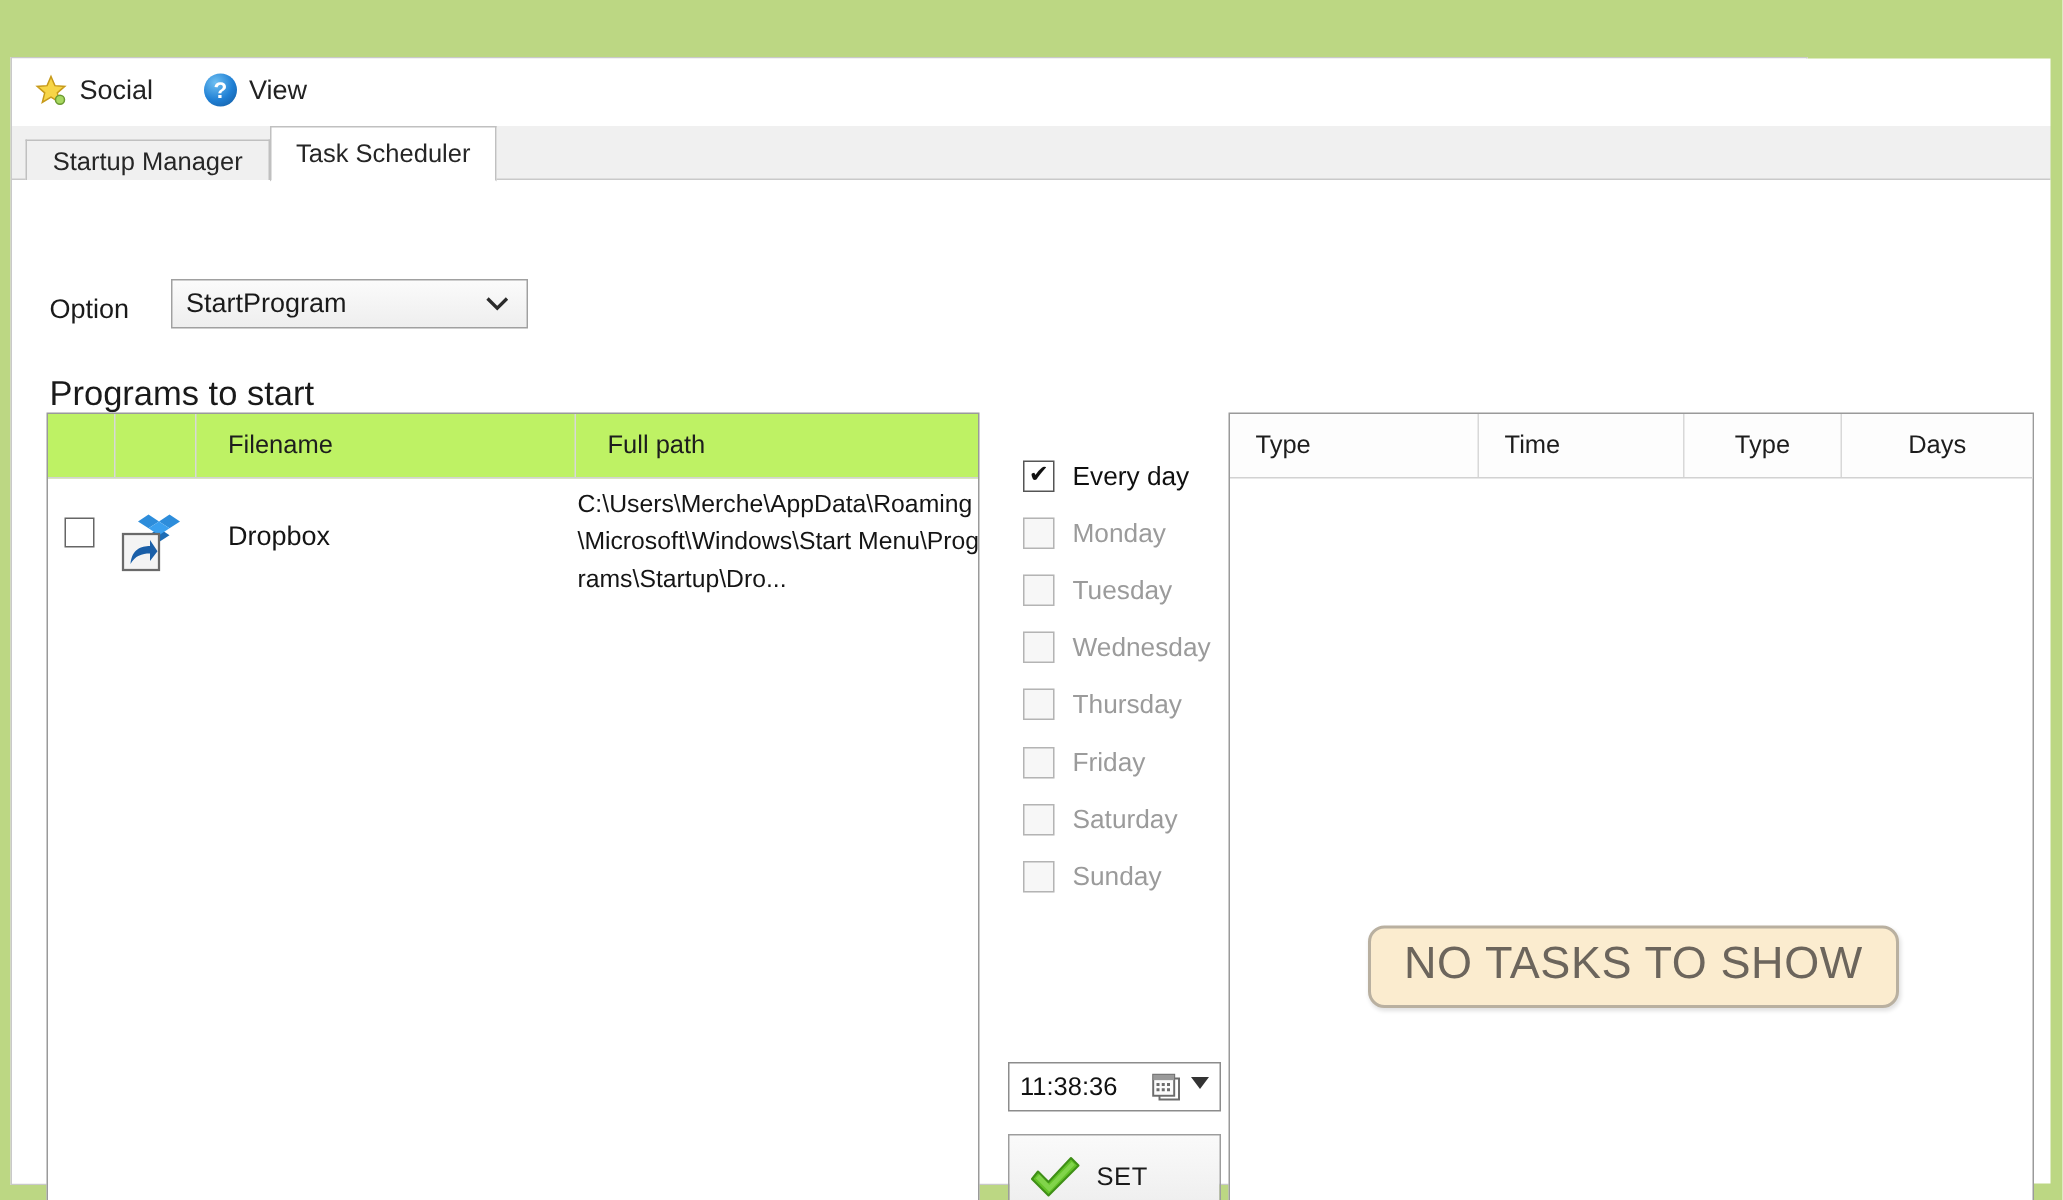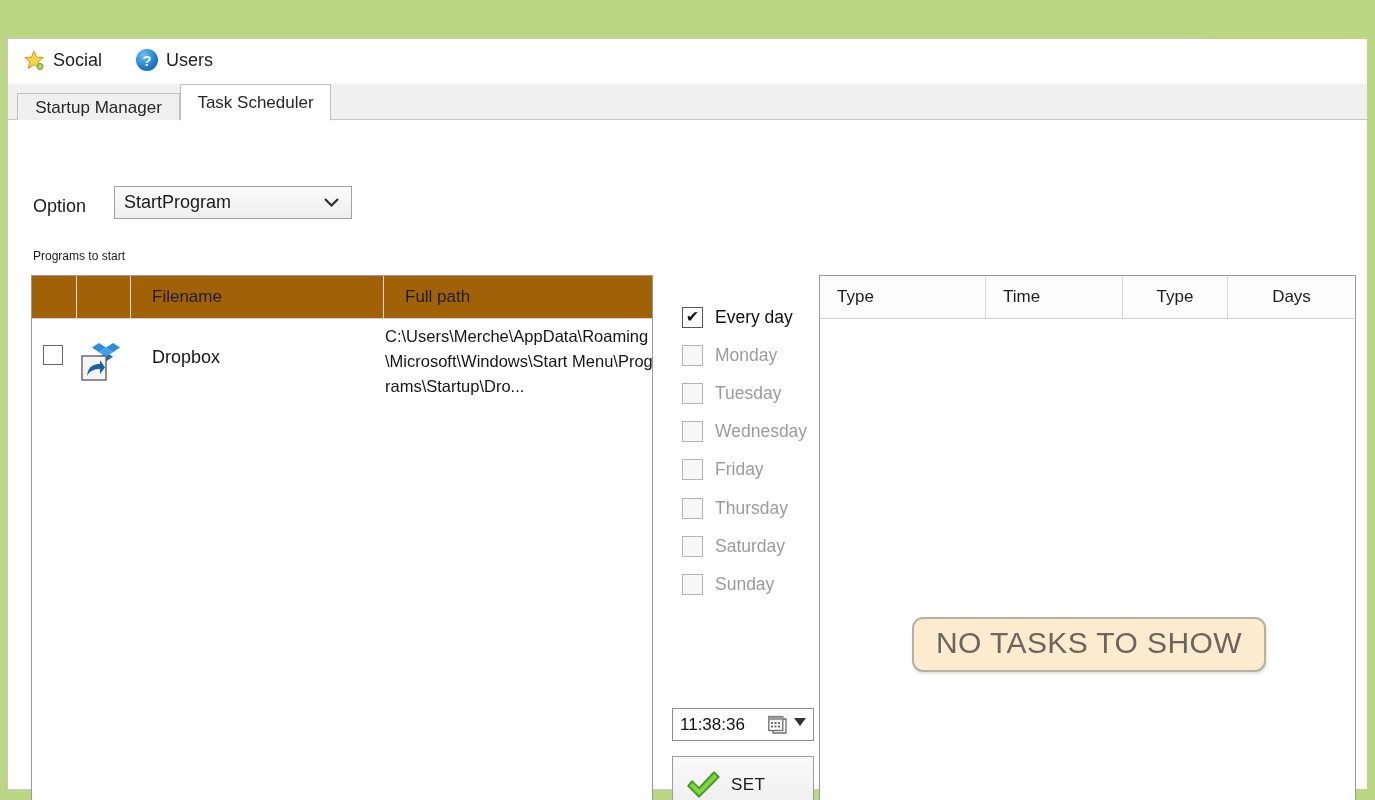--- a/index.html
+++ b/index.html
@@ -149,36 +149,36 @@
   #option-select-value {
     margin-left: 9px; font-size: 18px; color: #1a1a1a;
   }
   #option-select-arrow {
     position: absolute; right: 11px; top: 6px;
     font-size: 17px; color: #333;
   }
 
   #programs-label {
     position: absolute; left: 25px; top: 129px;
-    font-size: 12px; color: #1a1a1a;
+    font-size: 23px; color: #1a1a1a;
   }
 
   
   #left-list {
     position: absolute;
     left: 23px; top: 155px;
     width: 622px; height: 537px;
     background: #fff;
     border: 1px solid #9a9a9a;
     overflow: hidden;
   }
   #left-header {
     position: absolute; left: 0; top: 0;
     width: 620px; height: 43px;
-    background: #a16207;
+    background: #bef264;
     border-bottom: 1px solid #d2d2d2;
   }
   .lh-cell {
     position: absolute; top: 0; height: 42px;
     display: flex; align-items: center;
     font-size: 17px; color: #1d1d1d;
     border-right: 1px solid #d8d8d8;
   }
   #lh-check { left: 0; width: 45px; }
   #lh-icon  { left: 45px; width: 54px; }
@@ -327,21 +327,21 @@
         <span class="star-icon">
           <svg width="22" height="22" viewBox="0 0 22 22">
             <polygon points="11,2 13.6,8.1 20.2,8.6 15.2,12.9 16.8,19.3 11,15.8 5.2,19.3 6.8,12.9 1.8,8.6 8.4,8.1" fill="#f7d547" stroke="#c79a1b" stroke-width="1"></polygon>
             <circle cx="17" cy="17.5" r="3" fill="#a8d860" stroke="#6c9a32" stroke-width="1"></circle>
           </svg>
         </span>
         <span>Social</span>
       </div>
       <div class="menu-item" id="menu-help">
         <span class="help-icon">?</span>
-        <span>Users</span>
+        <span>View</span>
       </div>
     </div>
 
     <div id="tabstrip">
       <div class="tab" id="tab-startup-manager">
         <span>Startup Manager</span>
       </div>
       <div class="tab" id="tab-task-scheduler">
         <span>Task Scheduler</span>
       </div>
@@ -400,25 +400,25 @@
         <div class="day-row">
           <span class="day-box"></span>
           <span class="day-label">Tuesday</span>
         </div>
         <div class="day-row">
           <span class="day-box"></span>
           <span class="day-label">Wednesday</span>
         </div>
         <div class="day-row">
           <span class="day-box"></span>
+          <span class="day-label">Thursday</span>
+        </div>
+        <div class="day-row">
+          <span class="day-box"></span>
           <span class="day-label">Friday</span>
-        </div>
-        <div class="day-row">
-          <span class="day-box"></span>
-          <span class="day-label">Thursday</span>
         </div>
         <div class="day-row">
           <span class="day-box"></span>
           <span class="day-label">Saturday</span>
         </div>
         <div class="day-row">
           <span class="day-box"></span>
           <span class="day-label">Sunday</span>
         </div>
       </div>

